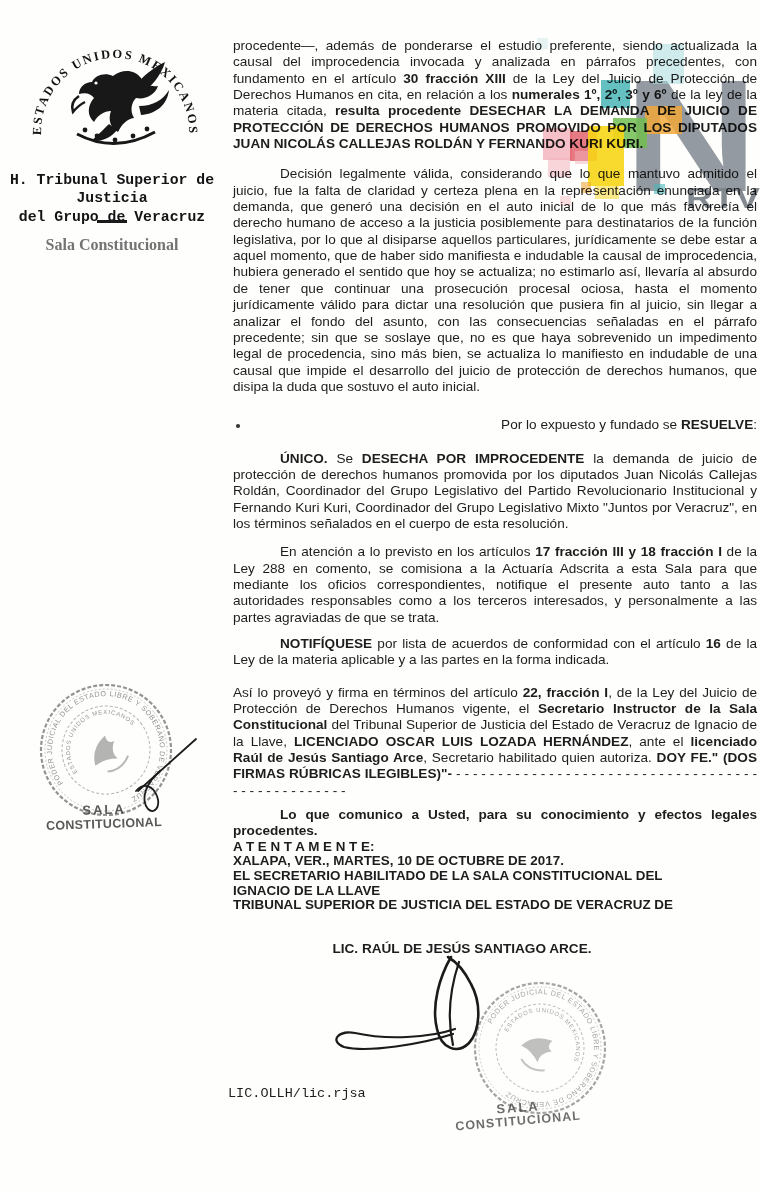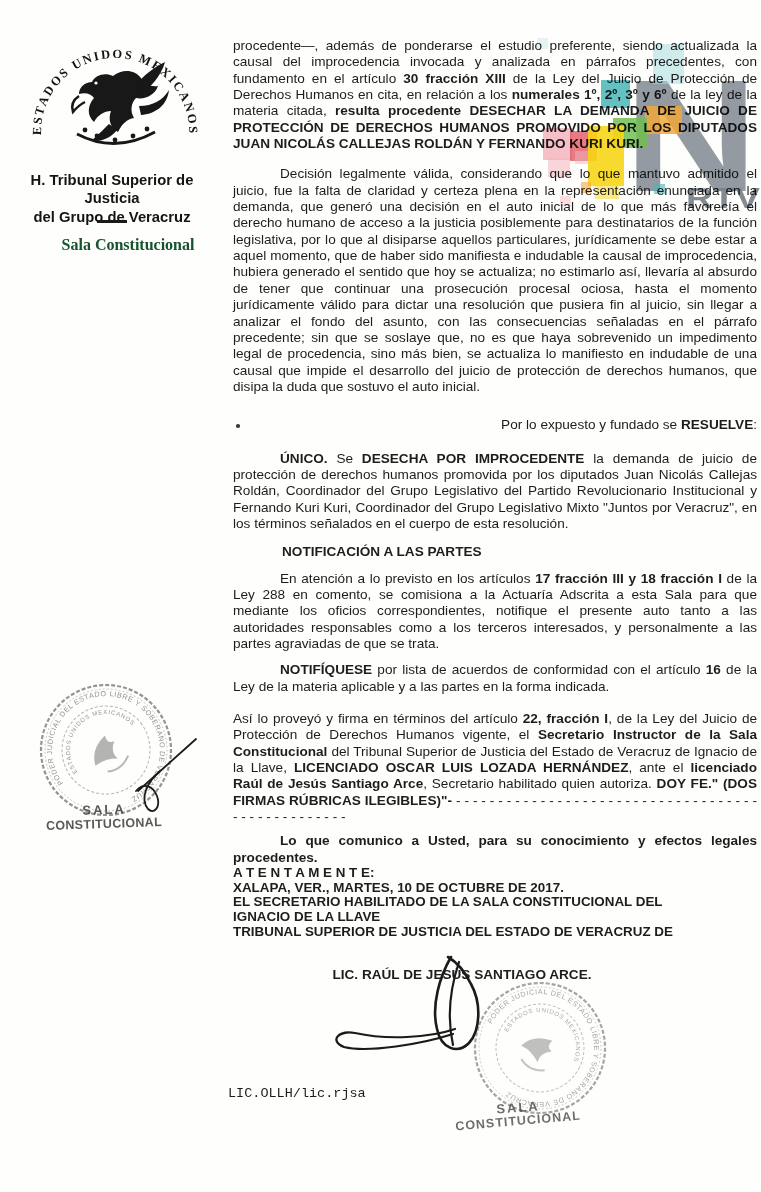--- a/index.html
+++ b/index.html
@@ -1,24 +1,24 @@
 <!DOCTYPE html>
 <html><head>
 <meta charset="utf-8">
 <style>
   html,body{margin:0;padding:0;background:#e8e8e8;}
   .page{position:relative;width:761px;height:1192px;margin:0 auto;background:#fefefdff;
         font-family:"Liberation Sans",sans-serif;color:#1d1d1d;overflow:hidden;}
   
   .emblem{position:absolute;left:27px;top:12px;z-index:1;}
   .org{position:absolute;left:4px;top:171px;width:216px;text-align:center;
-       font-family:Liberation Sans, sans-serif;font-weight:700;font-size:14.8px;line-height:1.25;color:#141414;}
+       font-family:Liberation Mono, monospace;font-weight:700;font-size:14.8px;line-height:1.25;color:#141414;}
   .org-divider{position:absolute;left:97px;top:220px;width:30px;height:2.5px;background:#1a1a1a;}
-  .division{position:absolute;left:20px;top:236px;width:216px;text-align:center;
-       font-family:"Liberation Serif",serif;font-weight:700;font-size:16px;color:#14532d;}
+  .division{position:absolute;left:4px;top:236px;width:216px;text-align:center;
+       font-family:"Liberation Serif",serif;font-weight:700;font-size:16px;color:#737373;}
   
   .main{position:absolute;left:233px;top:38px;width:524px;z-index:2;
         font-size:13.6px;line-height:16.35px;}
   .para{text-align:justify;}
   .para.nojust{text-align:right;}
   .indent{text-indent:47px;}
   .heading{font-weight:700;text-align:left;margin-left:49px;}
   .center{text-align:left;font-weight:700;line-height:14.6px;padding-right:84px;font-size:13.4px;}
   .name{text-align:center;font-weight:700;padding-right:66px;}
   .allbold{font-weight:700;}
@@ -110,21 +110,20 @@
     </g>
   </svg>
   <div class="stamp-label" id="labR1">SALA</div>
   <div class="stamp-label" id="labR2">CONSTITUCIONAL</div>
 
   <div class="main">
       <div class="para p" style="margin-bottom: 14px;"><span>procedente—, además de ponderarse el estudio preferente, siendo actualizada la causal del improcedencia invocada y analizada en párrafos precedentes, con fundamento en el artículo </span><span class="b">30 fracción XIII</span><span> de la Ley del Juicio de Protección de Derechos Humanos en cita, en relación a los </span><span class="b">numerales 1º, 2º, 3º y 6º</span><span> de la ley de la materia citada, </span><span class="b">resulta procedente DESECHAR LA DEMANDA DE JUICIO DE PROTECCIÓN DE DERECHOS HUMANOS PROMOVIDO POR LOS DIPUTADOS JUAN NICOLÁS CALLEJAS ROLDÁN Y FERNANDO KURI KURI.</span></div>
       <div class="para p indent" style="margin-bottom: 22px;"><span>Decisión legalmente válida, considerando que lo que mantuvo admitido el juicio, fue la falta de claridad y certeza plena en la representación enunciada en la demanda, que generó una decisión en el auto inicial de lo que más favorecía el derecho humano de acceso a la justicia posiblemente para destinatarios de la función legislativa, por lo que al disiparse aquellos particulares, jurídicamente se debe estar a aquel momento, que de haber sido manifiesta e indudable la causal de improcedencia, hubiera generado el sentido que hoy se actualiza; no estimarlo así, llevaría al absurdo de tener que continuar una prosecución procesal ociosa, hasta el momento jurídicamente válido para dictar una resolución que pusiera fin al juicio, sin llegar a analizar el fondo del asunto, con las consecuencias señaladas en el párrafo precedente; sin que se soslaye que, no es que haya sobrevenido un impedimento legal de procedencia, sino más bien, se actualiza lo manifiesto en indudable de una causal que impide el desarrollo del juicio de protección de derechos humanos, que disipa la duda que sostuvo el auto inicial.</span></div>
       <div class="para p indent nojust" style="margin-bottom: 17px;"><span>Por lo expuesto y fundado se </span><span class="b">RESUELVE</span><span>:</span></div>
       <div class="para p indent" style="margin-bottom: 12px;"><span class="b">ÚNICO.</span><span> Se </span><span class="b">DESECHA POR IMPROCEDENTE</span><span> la demanda de juicio de protección de derechos humanos promovida por los diputados Juan Nicolás Callejas Roldán, Coordinador del Grupo Legislativo del Partido Revolucionario Institucional y Fernando Kuri Kuri, Coordinador del Grupo Legislativo Mixto "Juntos por Veracruz", en los términos señalados en el cuerpo de esta resolución.</span></div>
-      <div class="para heading" style="margin-bottom: 10px;">NOTIFICACIÓN A LAS PARTES</div>
       <div class="para p indent" style="margin-bottom: 10px;"><span>En atención a lo previsto en los artículos </span><span class="b">17 fracción III y 18 fracción I</span><span> de la Ley 288 en comento, se comisiona a la Actuaría Adscrita a esta Sala para que mediante los oficios correspondientes, notifique el presente auto tanto a las autoridades responsables como a los terceros interesados, y personalmente a las partes agraviadas de que se trata.</span></div>
       <div class="para p indent" style="margin-bottom: 16px;"><span class="b">NOTIFÍQUESE</span><span> por lista de acuerdos de conformidad con el artículo </span><span class="b">16</span><span> de la Ley de la materia aplicable y a las partes en la forma indicada.</span></div>
       <div class="para p" style="margin-bottom: 8px;"><span>Así lo proveyó y firma en términos del artículo </span><span class="b">22, fracción I</span><span>, de la Ley del Juicio de Protección de Derechos Humanos vigente, el </span><span class="b">Secretario Instructor de la Sala Constitucional</span><span> del Tribunal Superior de Justicia del Estado de Veracruz de Ignacio de la Llave, </span><span class="b">LICENCIADO OSCAR LUIS LOZADA HERNÁNDEZ</span><span>, ante el </span><span class="b">licenciado Raúl de Jesús Santiago Arce</span><span>, Secretario habilitado quien autoriza. </span><span class="b">DOY FE." (DOS FIRMAS RÚBRICAS ILEGIBLES)"-</span><span> - - - - - - - - - - - - - - - - - - - - - - - - - - - - - - - - - - - - - - - - - - - - - - - - - -</span></div>
       <div class="para p indent allbold" style=""><span class="b">Lo que comunico a Usted, para su conocimiento y efectos legales procedentes.</span></div>
       <div class="para center" style="margin-bottom: 28px;">
         <div>A T E N T A M E N T E:</div>
         <div>XALAPA, VER., MARTES, 10 DE OCTUBRE DE 2017.</div>
         <div>EL SECRETARIO HABILITADO DE LA SALA CONSTITUCIONAL DEL</div>
         <div>IGNACIO DE LA LLAVE</div>
         <div>TRIBUNAL SUPERIOR DE JUSTICIA DEL ESTADO DE VERACRUZ DE</div>

